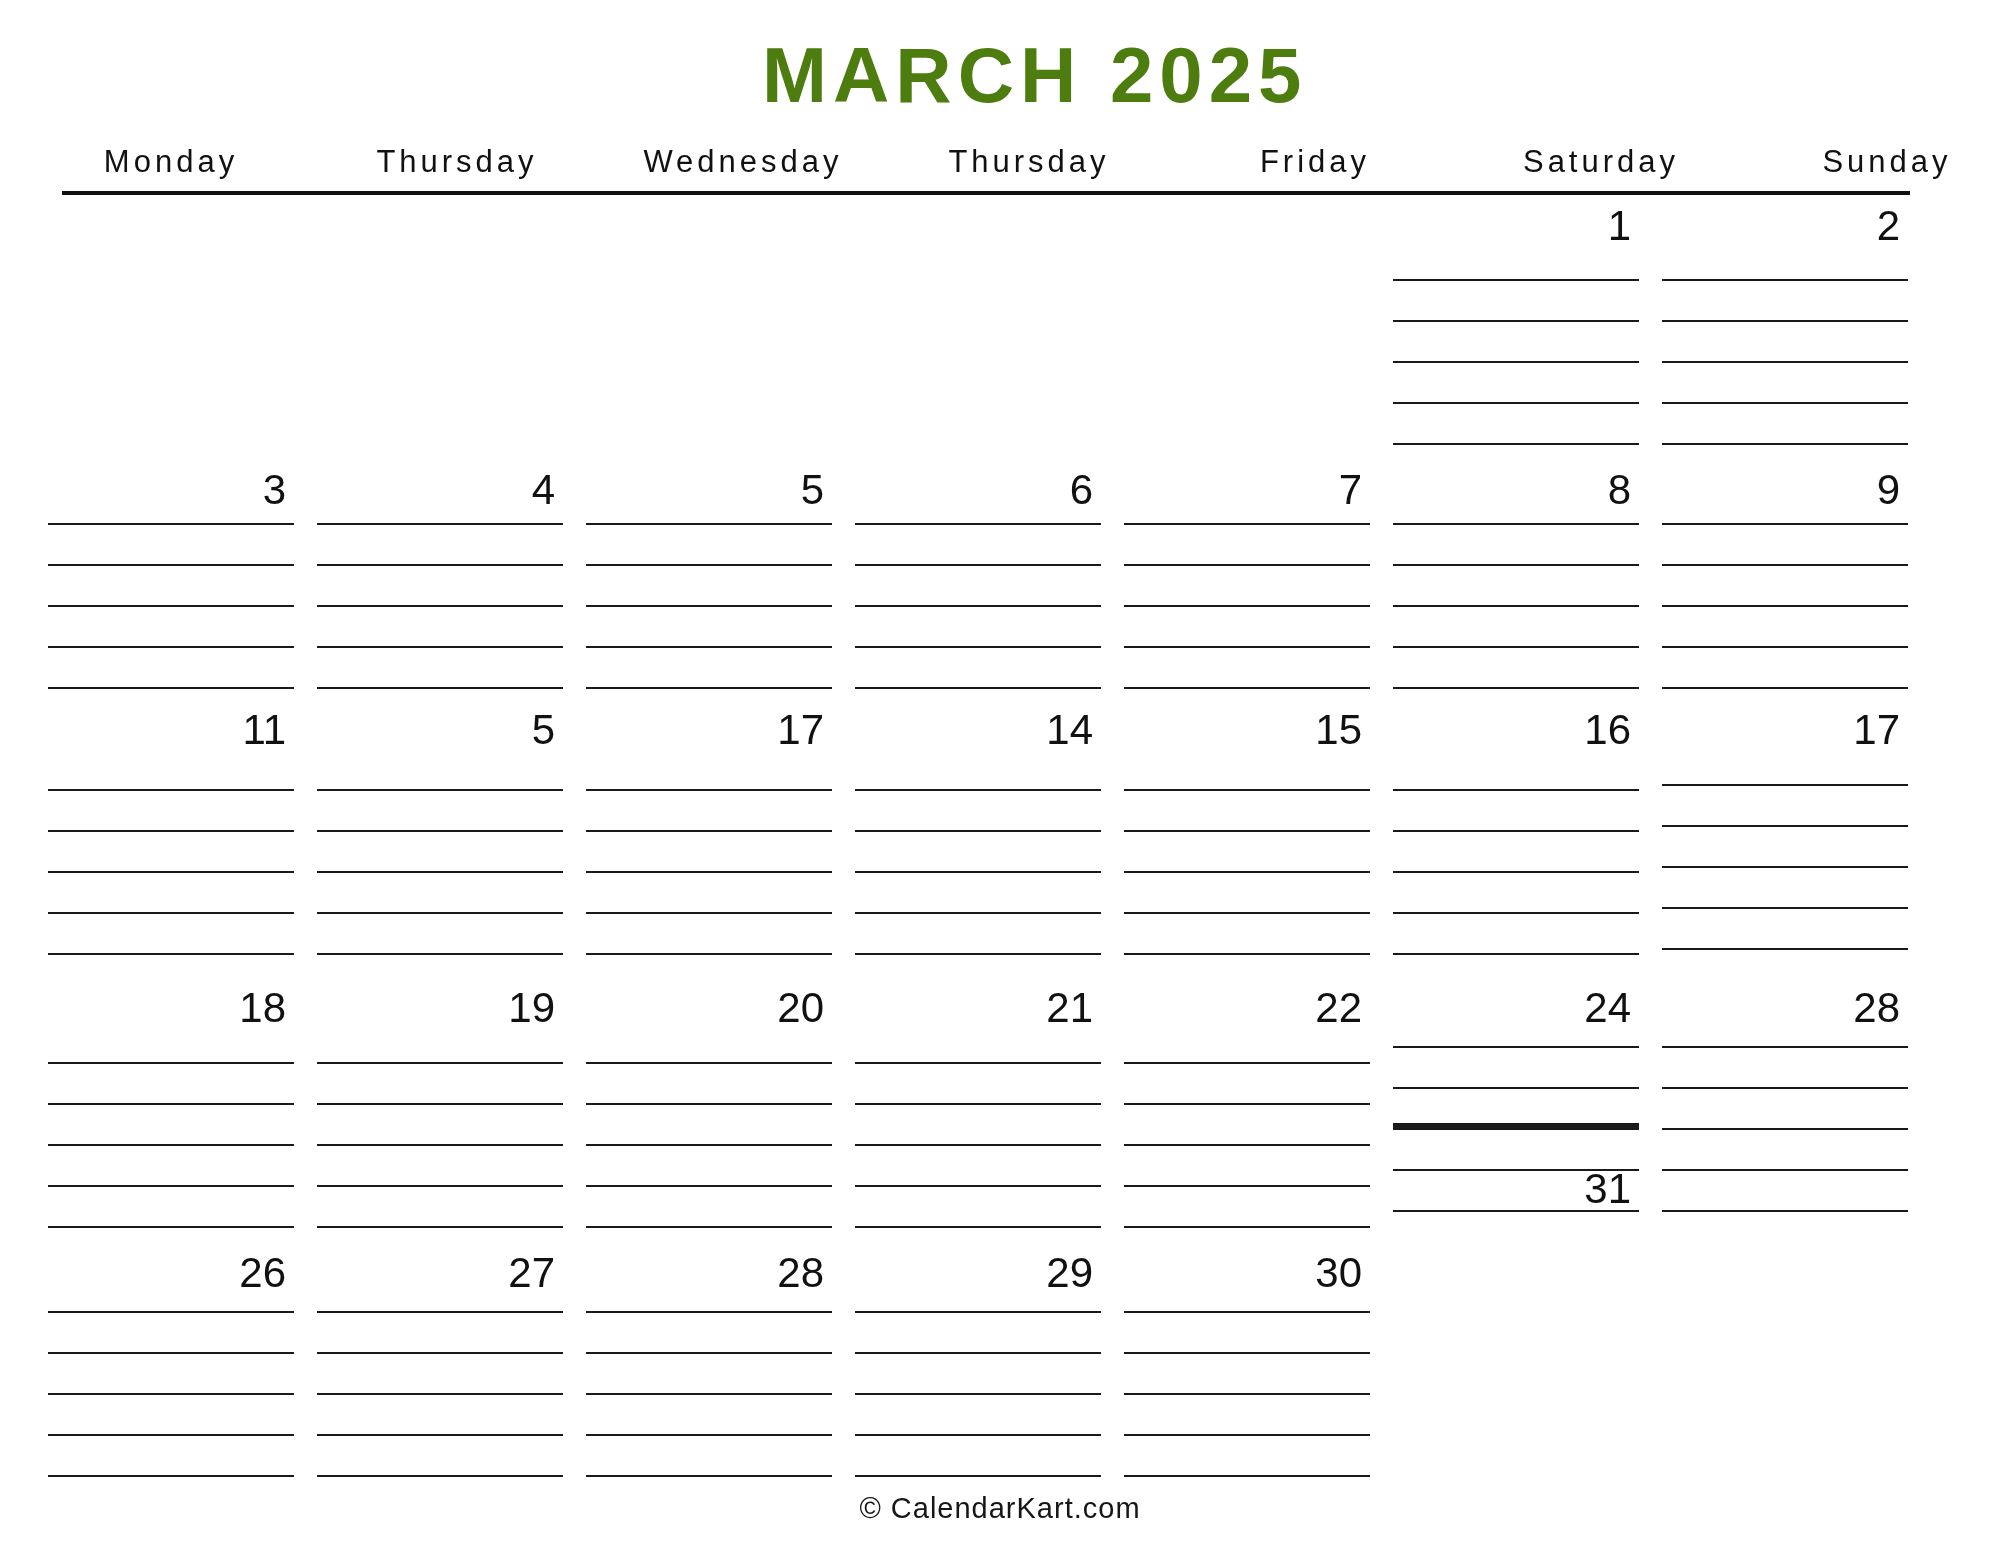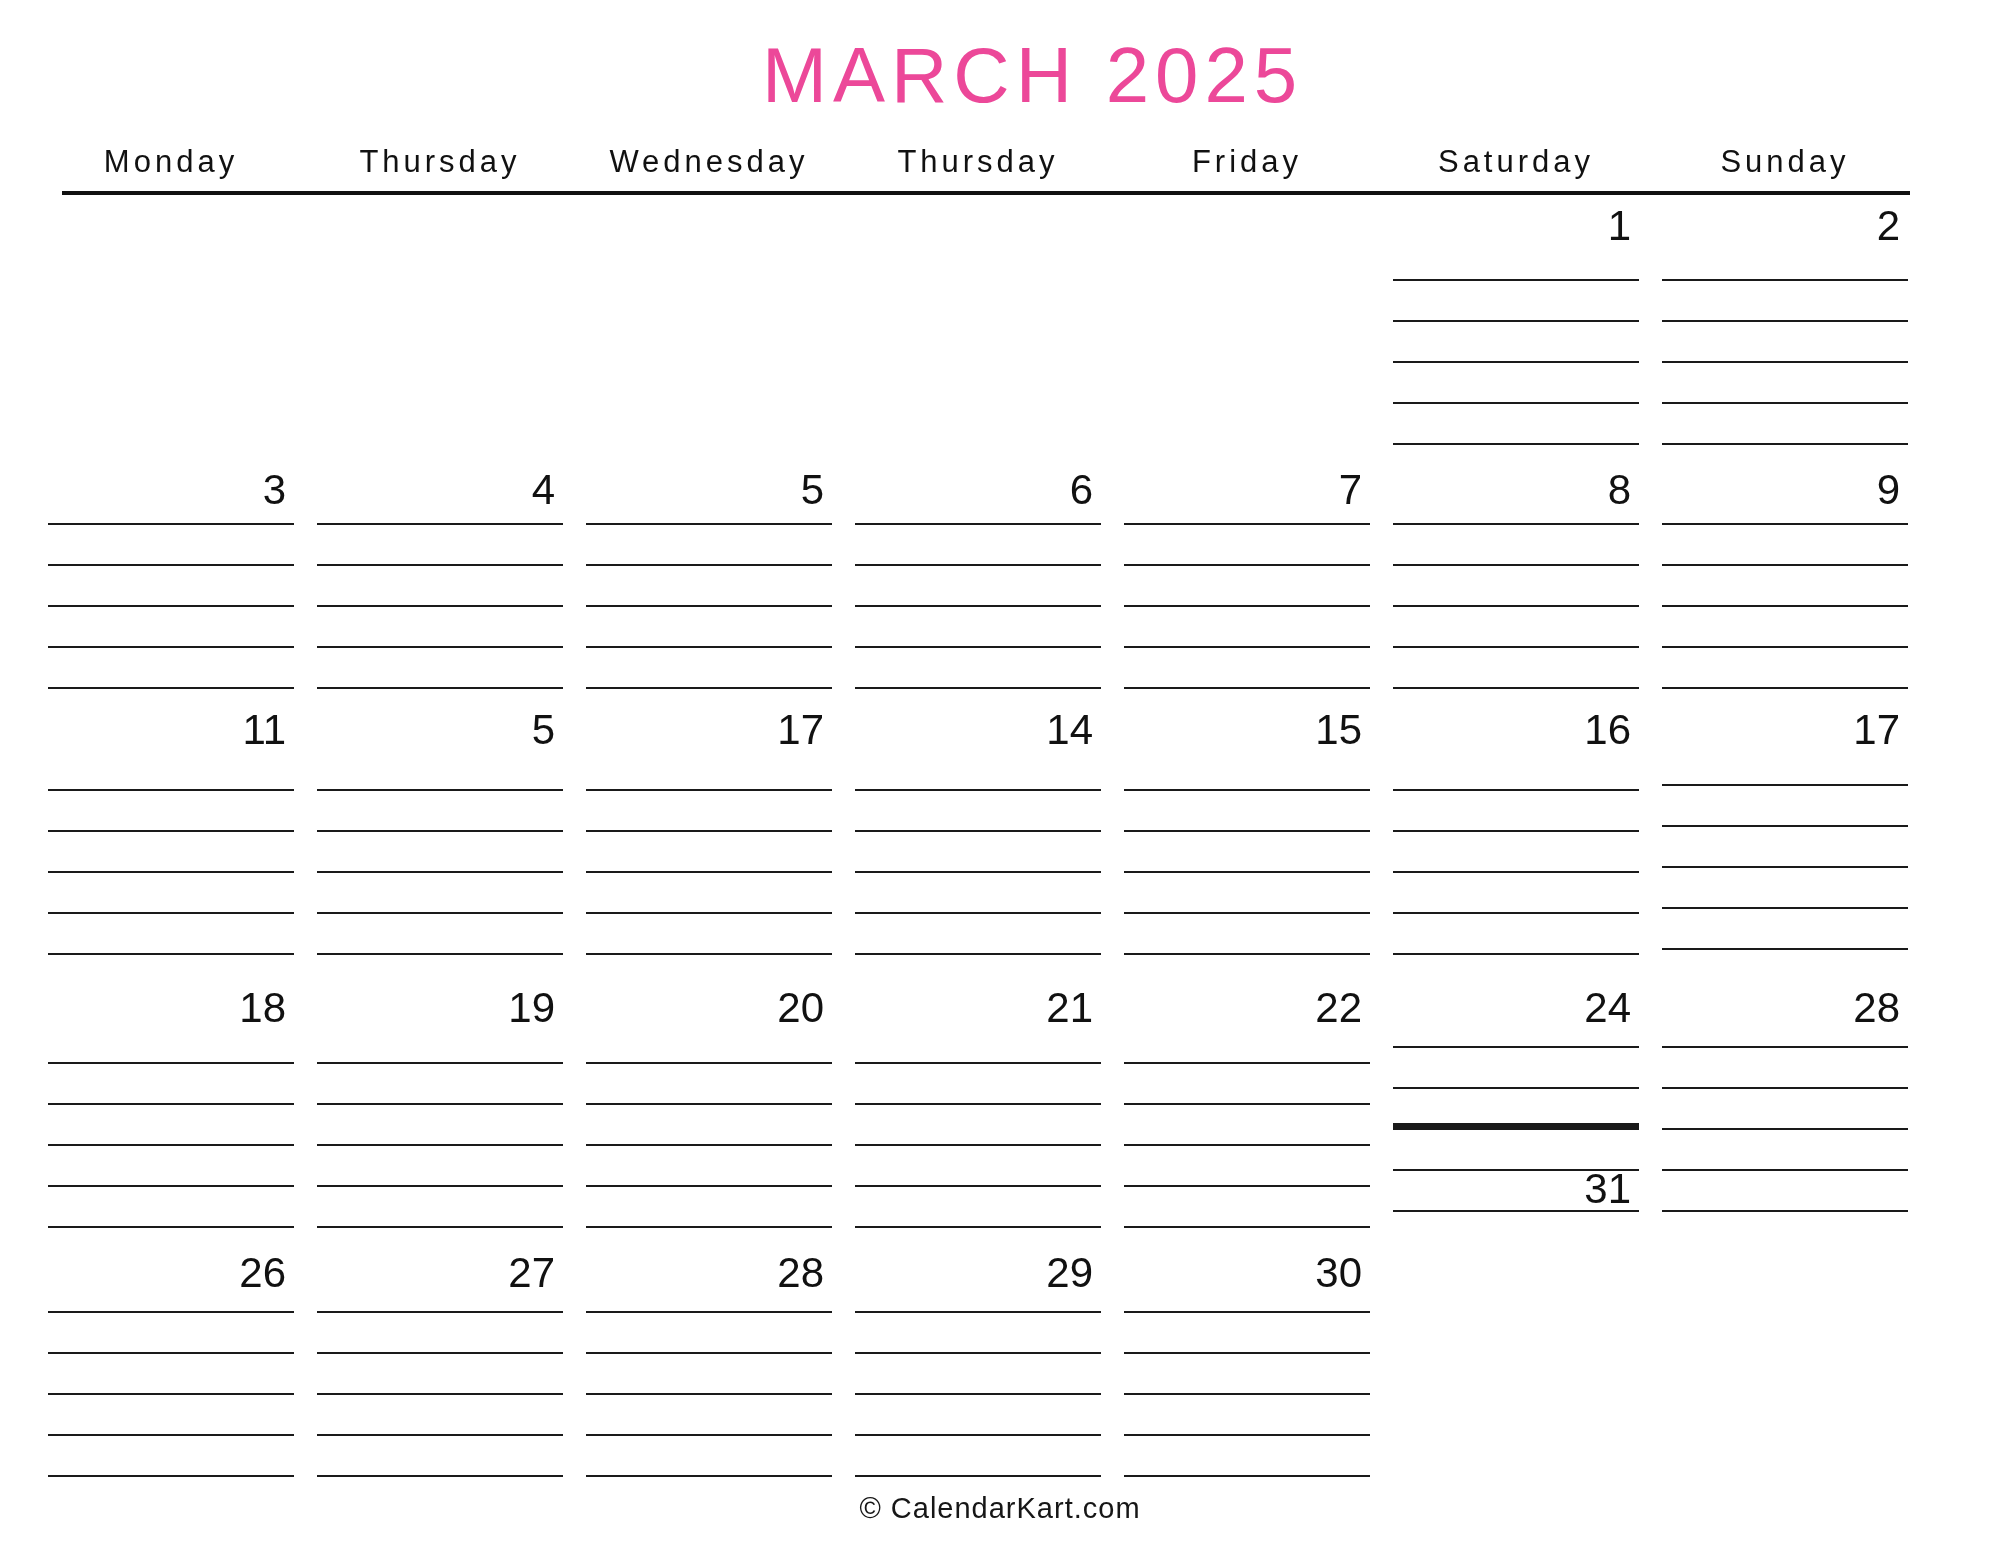--- a/index.html
+++ b/index.html
@@ -8,32 +8,32 @@
     width:2000px;height:1545px;
     background:#ffffff;
     font-family:"Liberation Sans","DejaVu Sans",sans-serif;
     color:#111111;
     overflow:hidden;
   }
   .title{
     position:absolute;
     left:762px;top:30px;
     font-size:78px;
-    font-weight:normal;
+    font-weight:bold;
     letter-spacing:6px;
     white-space:nowrap;
-    color:#ec4899;
+    color:#4d7c0f;
   }
   .dow-row{
     position:absolute;
     left:48px;top:144px;
     width:1860px;
     display:grid;
     grid-template-columns:repeat(7,246px);
-    column-gap:23px;
+    column-gap:40px;
   }
   .dow{
     text-align:center;
     font-size:31px;
     letter-spacing:4px;
     color:#111111;
     white-space:nowrap;
   }
   .header-rule{
     position:absolute;

